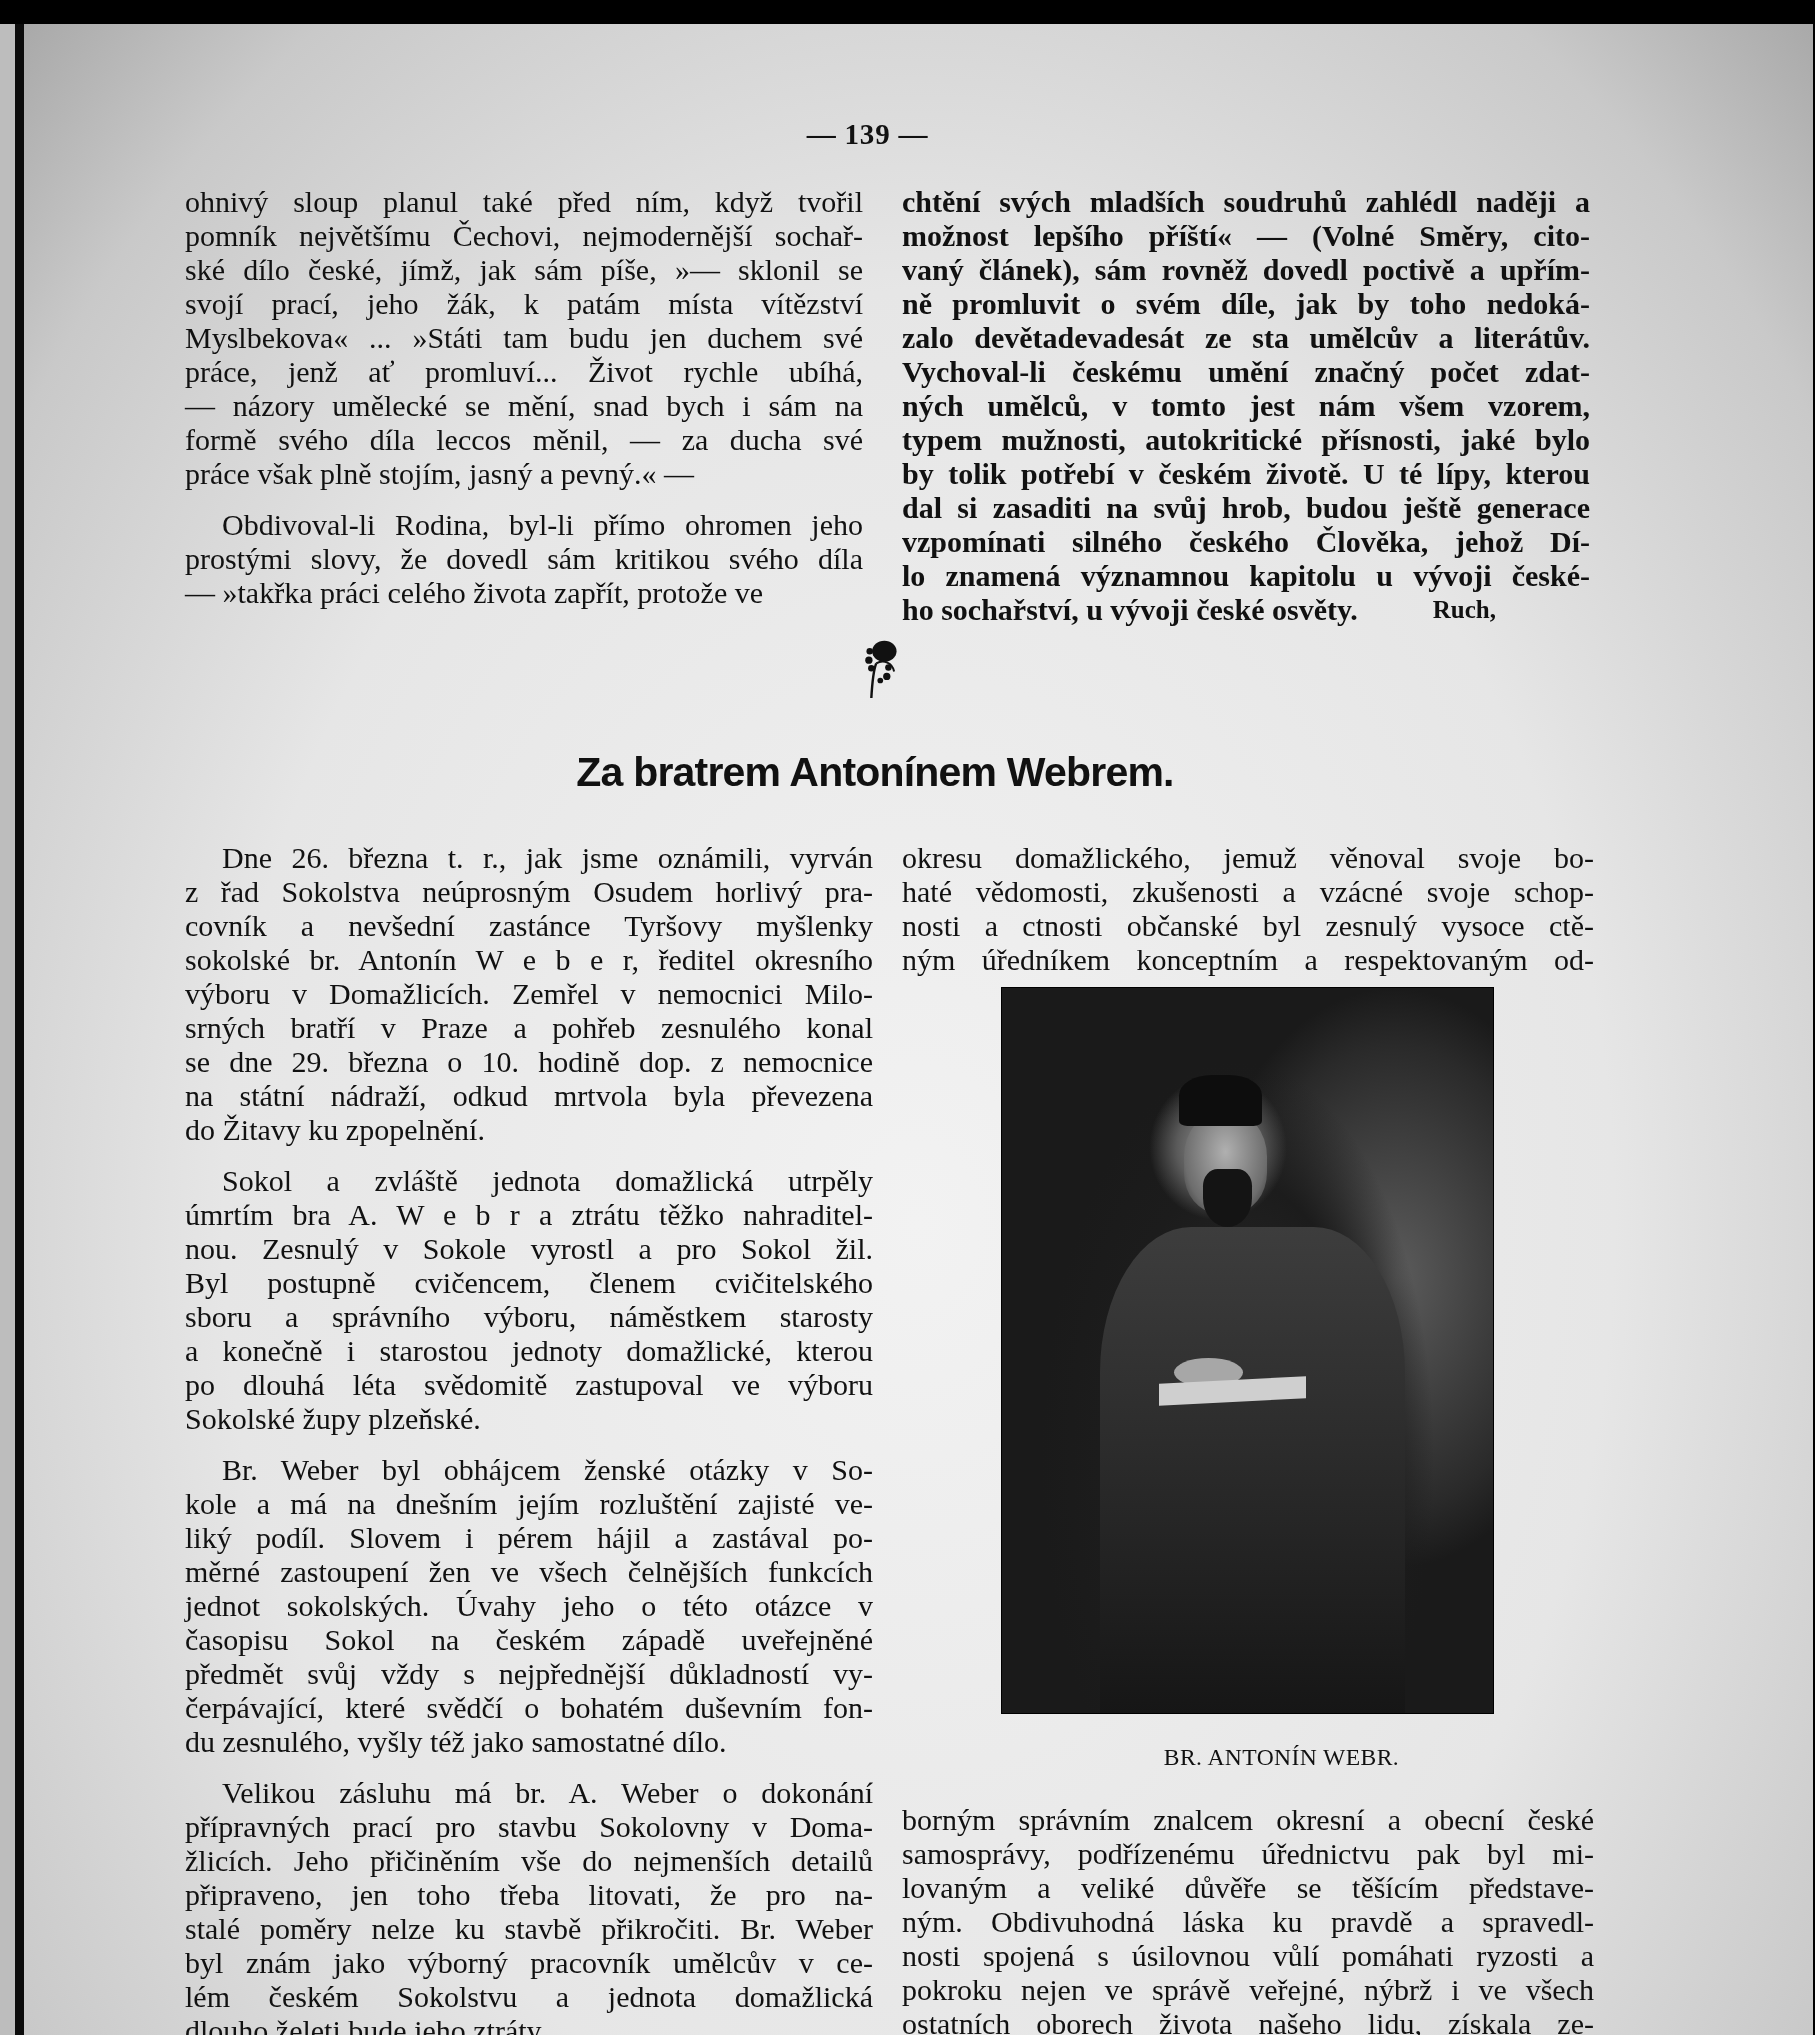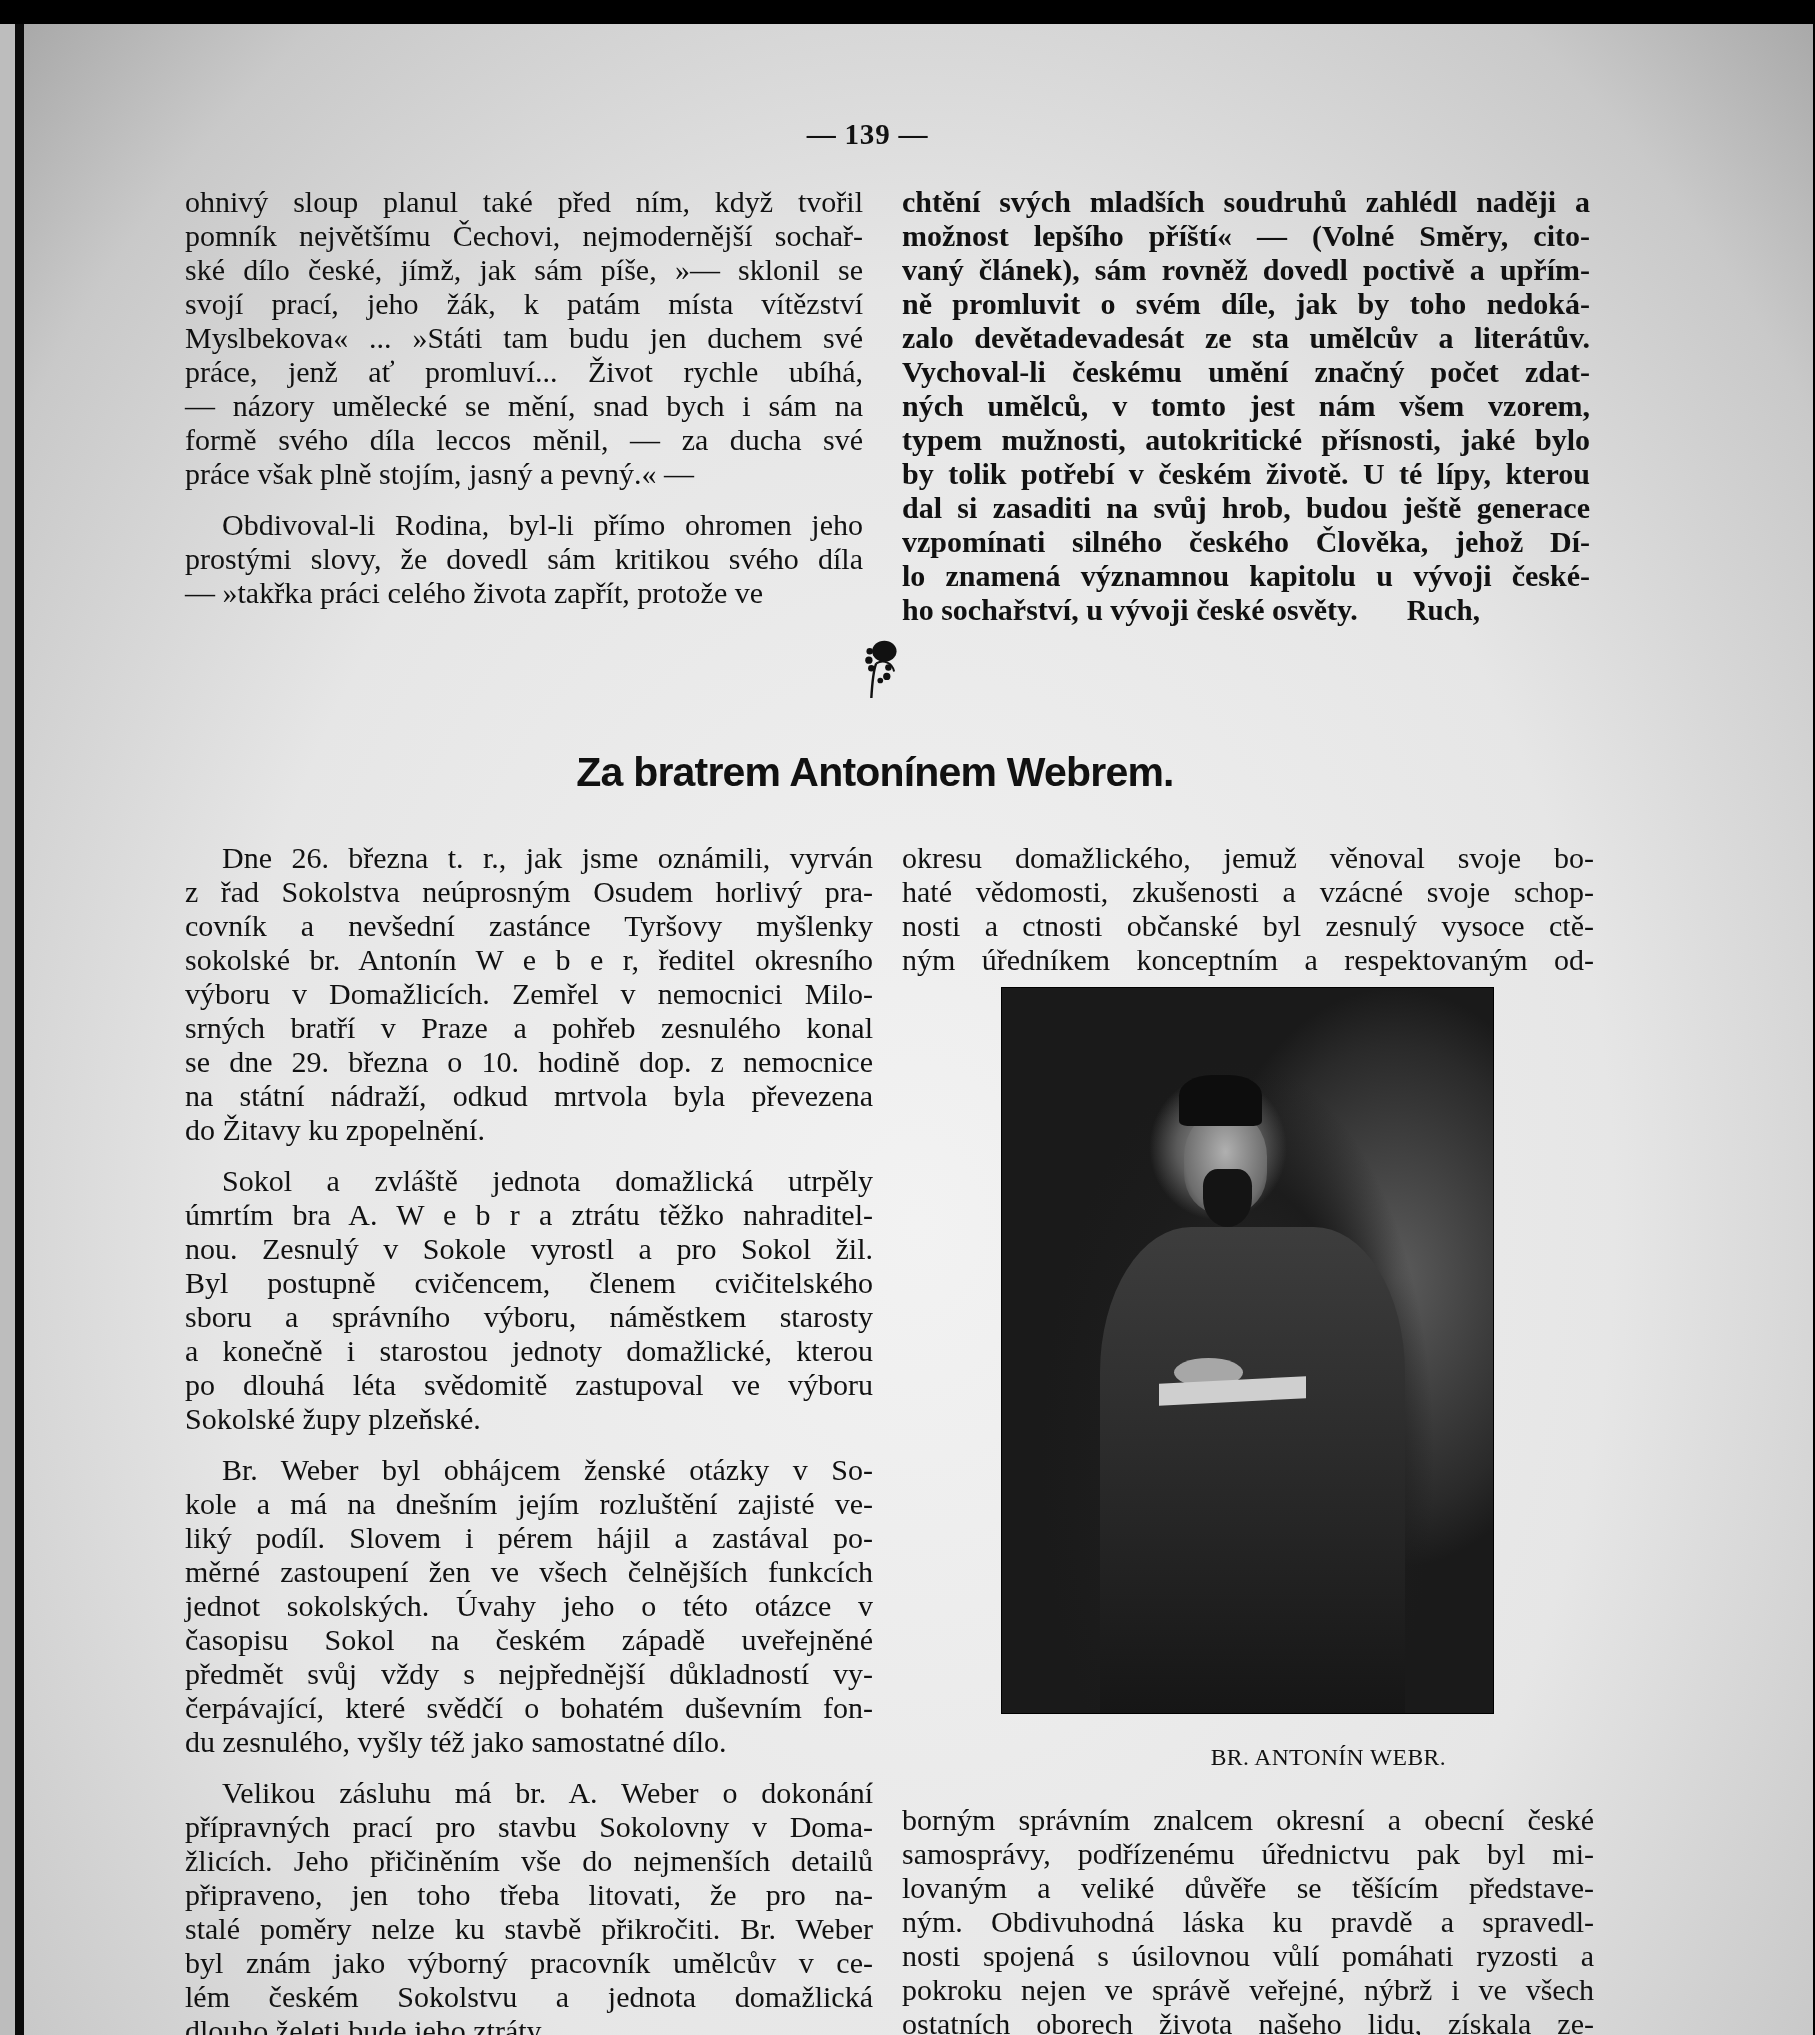--- a/index.html
+++ b/index.html
@@ -74,21 +74,21 @@
   }
   .photo .figure-book {
     position: absolute; left: 32%; top: 54%; width: 30%; height: 3%;
     background: #cfcfcf; transform: skewY(-3deg);
   }
   .photo .figure-hands {
     position: absolute; left: 35%; top: 51%; width: 14%; height: 4%;
     border-radius: 50%; background: #a7a7a7;
   }
   .photo-caption {
-    position: absolute; left: 953px; top: 1744px; width: 493px; text-align: right;
+    position: absolute; left: 1035px; top: 1744px; width: 493px; text-align: center;
     font-size: 23.6px; letter-spacing: 0.4px;
   }
 </style>
 </head>
 <body>
 
 <div class="left-strip"></div>
 <div class="left-rule"></div>
 <div class="page"></div>
 
@@ -120,21 +120,21 @@
       <span class="line">vaný článek), sám rovněž dovedl poctivě a upřím-</span>
       <span class="line">ně promluvit o svém díle, jak by toho nedoká-</span>
       <span class="line">zalo devětadevadesát ze sta umělcův a literátův.</span>
       <span class="line">Vychoval-li českému umění značný počet zdat-</span>
       <span class="line">ných umělců, v tomto jest nám všem vzorem,</span>
       <span class="line">typem mužnosti, autokritické přísnosti, jaké bylo</span>
       <span class="line">by tolik potřebí v českém životě. U té lípy, kterou</span>
       <span class="line">dal si zasaditi na svůj hrob, budou ještě generace</span>
       <span class="line">vzpomínati silného českého Člověka, jehož Dí-</span>
       <span class="line">lo znamená významnou kapitolu u vývoji české-</span>
-      <span class="line last" style="position: relative;">ho sochařství, u vývoji české osvěty.<span style="position: absolute; right: 110px; top: 0px; font-size: 29px; margin-left: 10px;">Ruch,</span></span>
+      <span class="line last" style="position: relative;">ho sochařství, u vývoji české osvěty.<span style="position: absolute; right: 94px; top: 0px; font-size: 25px; margin-left: 10px;">Ruch,</span></span>
     </p>
   </div>
 
 <svg class="ornament" viewBox="0 0 130 150">
   <path d="M40 145 C42 110 44 80 52 60" stroke="#111" stroke-width="6" fill="none"></path>
   <ellipse cx="72" cy="30" rx="30" ry="26" fill="#111"></ellipse>
   <circle cx="36" cy="30" r="8" fill="#111"></circle>
   <circle cx="34" cy="52" r="9" fill="#111"></circle>
   <circle cx="40" cy="72" r="8" fill="#111"></circle>
   <circle cx="82" cy="70" r="8" fill="#111"></circle>

